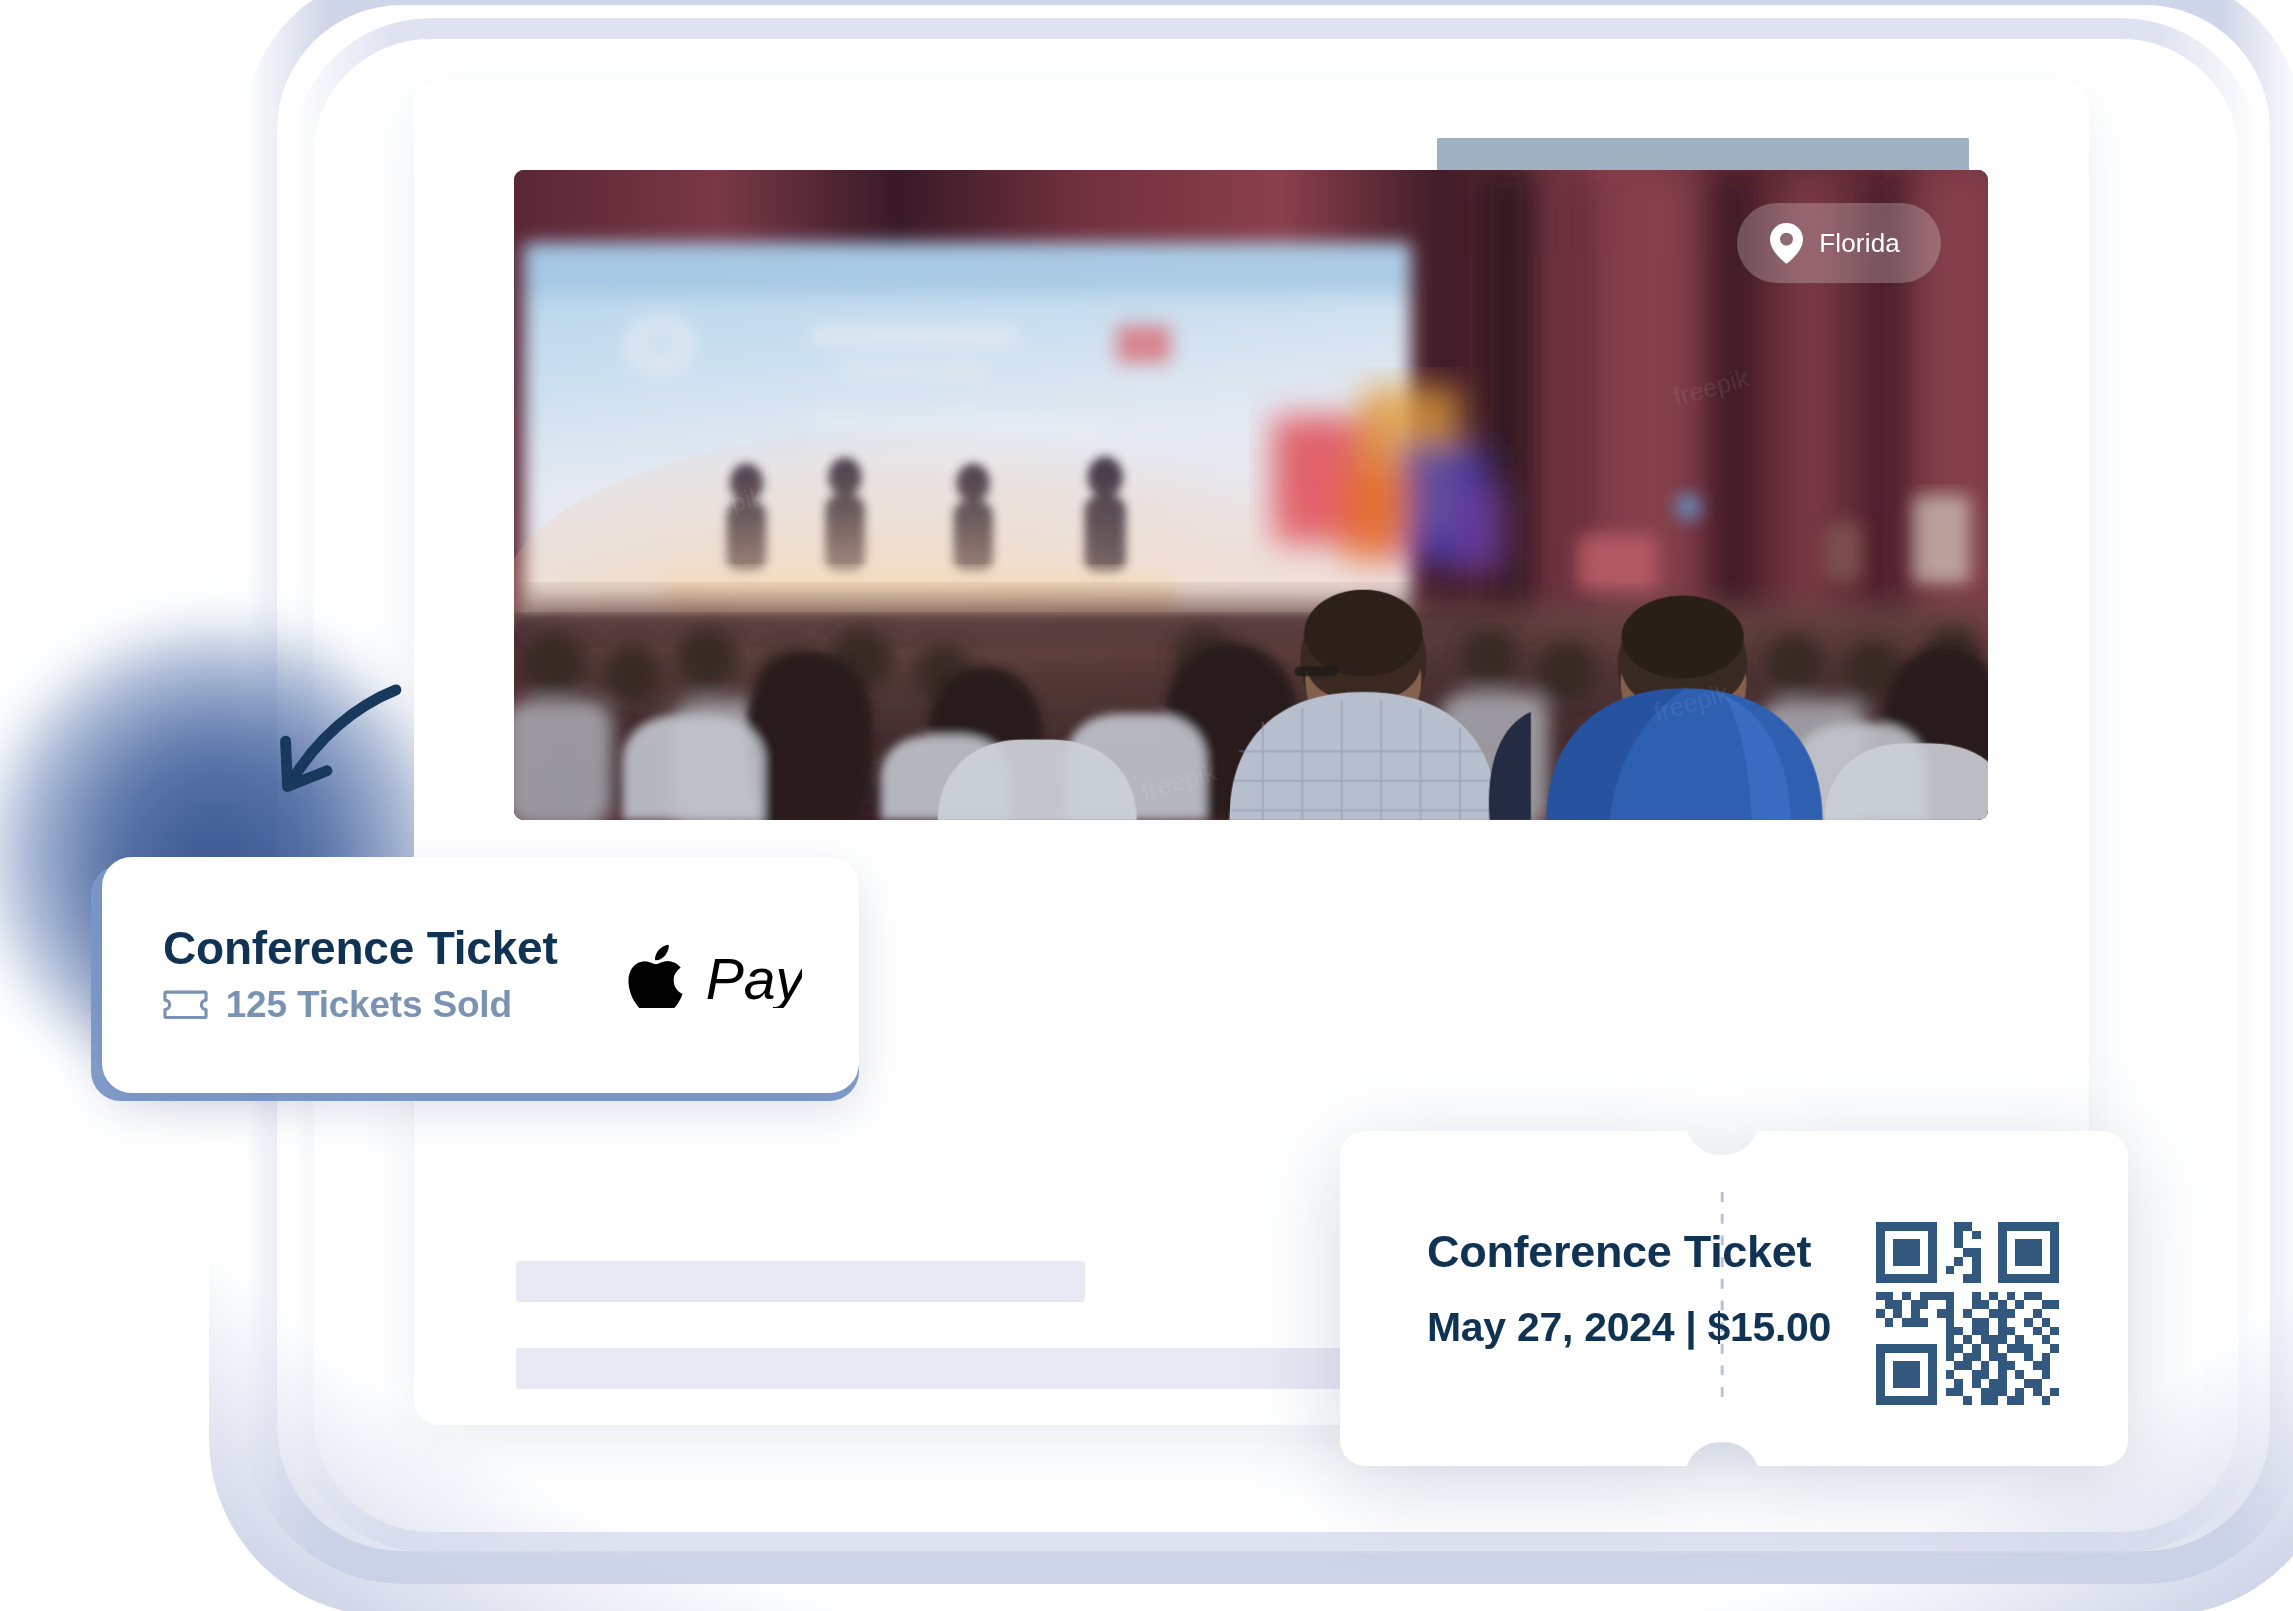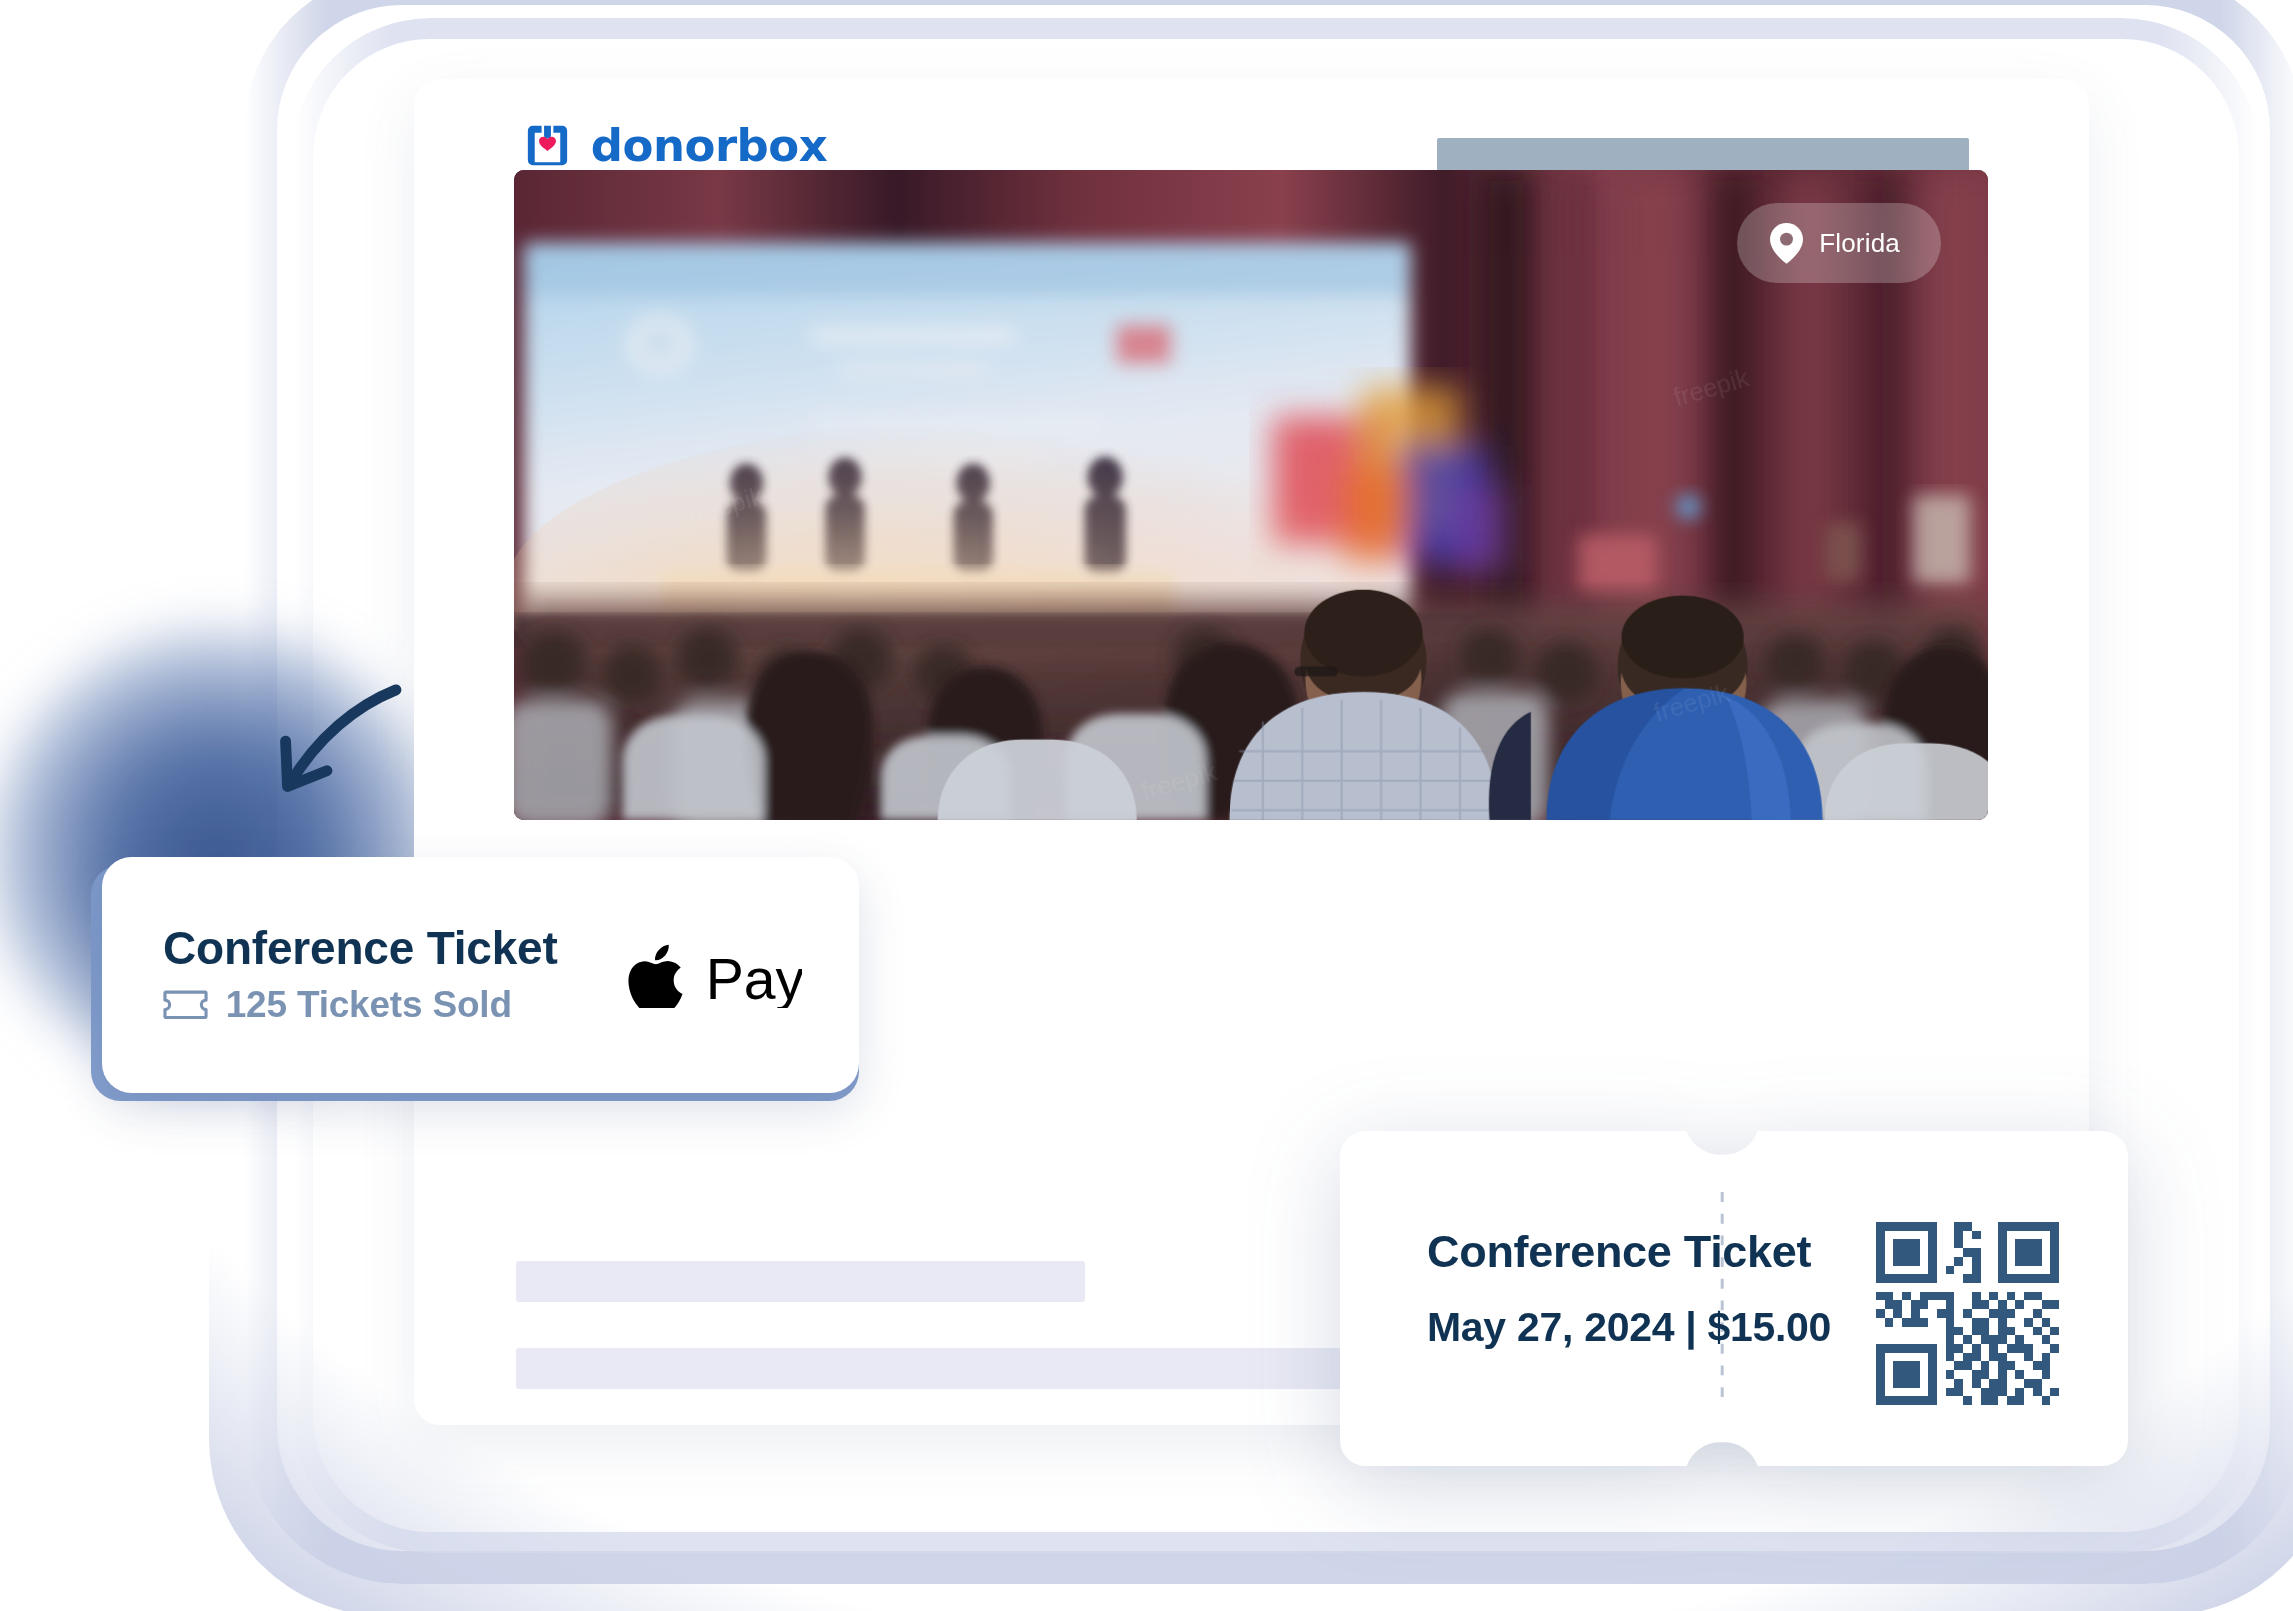--- a/index.html
+++ b/index.html
@@ -162,21 +162,21 @@
     display:flex; align-items:center; gap:17.7px;
     margin-top:11px;
   }
   .ts-ticket-icon { width:45px; height:29.6px; display:block; }
   .ts-sub {
     font-size:37px; font-weight:700; color:#7B93B3;
     letter-spacing:-0.2px; white-space:nowrap;
   }
   .ts-pay {
     margin-left:67px;
-    display:flex; align-items:flex-end;
+    display:flex; align-items:flex-end;font-style:italic;
   }
   .applepay { height:65px; display:block; }
 
   
   .qr-ticket {
     position:absolute;
     left:1340px; top:1131px;
     width:788px; height:335px;
     filter:drop-shadow(0 19.7px 45px rgba(50,70,120,0.20));
   }
@@ -218,30 +218,20 @@
 
   <div class="outer-frame"></div>
   <div class="outer-frame-2"></div>
   <div class="outer-frame-3"></div>
 
   <div class="blue-blob"></div>
 
   <div class="page-card">
 
     <div class="page-header">
-      <div class="brand">
-        <span>
-          <svg class="brand-mark" viewBox="0 0 56 56" xmlns="http://www.w3.org/2000/svg">
-            <path d="M8 13 a5 5 0 0 1 5-5 h9 v7 h-7 v30 h26 v-30 h-7 v-7 h9 a5 5 0 0 1 5 5 v30 a5 5 0 0 1 -5 5 h-30 a5 5 0 0 1 -5 -5 z" fill="#1569C7"></path>
-            <path d="M24.5 8 h7 v9.5 a3.5 3.5 0 0 1 -7 0 z" fill="#1569C7"></path>
-            <path d="M28 33.5 c-6.2-4.4-8.6-7.1-8.6-10.1 0-2.6 2-4.4 4.3-4.4 1.8 0 3.3 1 4.3 2.5 1-1.5 2.5-2.5 4.3-2.5 2.3 0 4.3 1.8 4.3 4.4 0 3-2.4 5.7-8.6 10.1z" fill="#ED1A5C"></path>
-          </svg>
-        </span>
-        <span class="brand-name">donorbox</span>
-      </div>
       <div class="header-bar"></div>
     </div>
 
     <div class="hero">
       <svg viewBox="0 0 1496 660" preserveAspectRatio="xMidYMid slice" xmlns="http://www.w3.org/2000/svg">
         <defs>
           <linearGradient id="stagewall" x1="0" y1="0" x2="1" y2="0">
             <stop offset="0%" stop-color="#5d2736"></stop>
             <stop offset="14%" stop-color="#7d3a48"></stop>
             <stop offset="26%" stop-color="#3a1a28"></stop>

